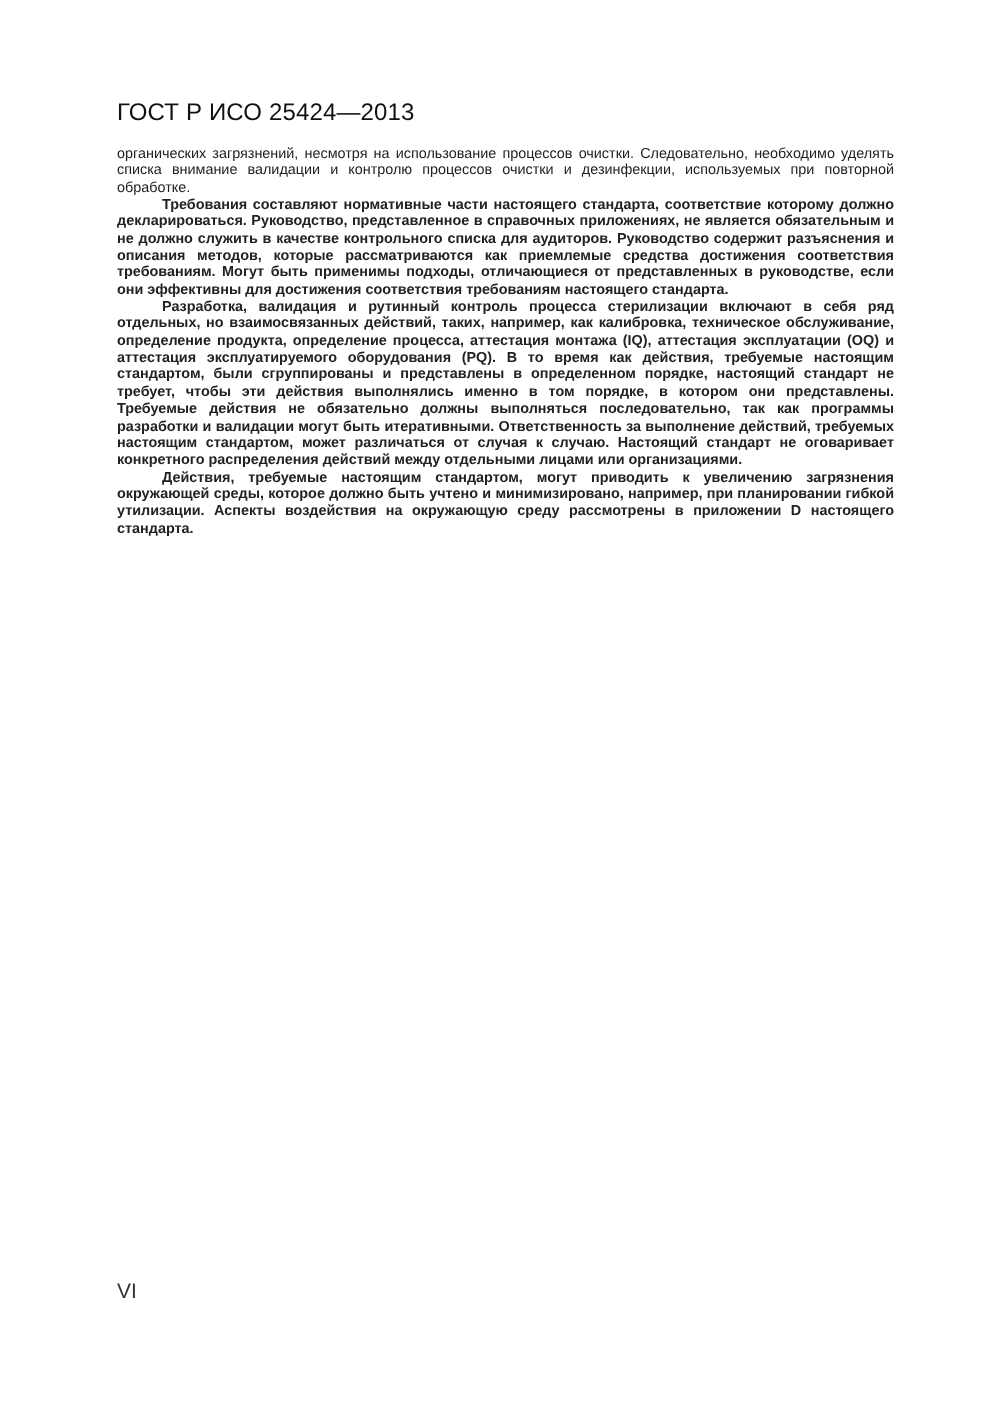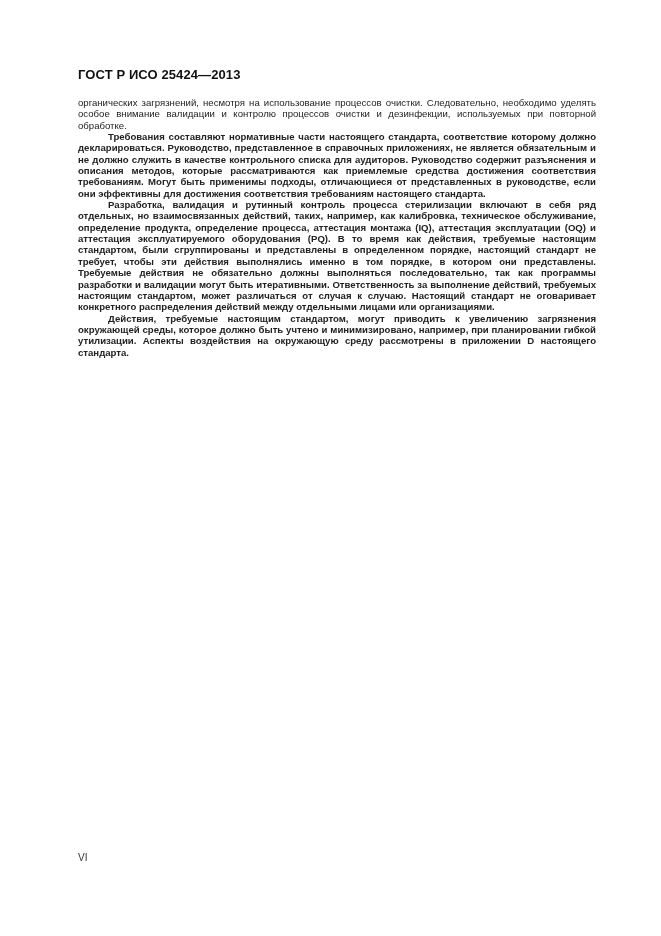--- a/index.html
+++ b/index.html
@@ -12,22 +12,22 @@
       height: 936px;
       position: relative;
       overflow: hidden;
       font-family: "Liberation Sans", sans-serif;
       color: #1a1a1a;
     }
     .header {
       position: absolute;
       left: 78px;
       top: 67px;
-      font-size: 13px;
-      font-weight: bold;
+      font-size: 16px;
+      font-weight: normal;
       letter-spacing: 0.1px;
       color: #111;
     }
     .body-text {
       position: absolute;
       left: 78px;
       top: 97px;
       width: 518px;
       font-size: 9.6px;
       line-height: 11.35px;
@@ -39,29 +39,29 @@
       text-align-last: left;
     }
     .para.indent {
       text-indent: 30px;
       font-weight: bold;
     }
     .page-number {
       position: absolute;
       left: 78px;
       top: 852px;
-      font-size: 10px;
+      font-size: 14px;
       color: #333;
     }
   </style>
 </head>
 <body>
 
 <div class="header">ГОСТ Р ИСО 25424—2013</div>
 
 <div class="body-text">
-  <p class="para">органических загрязнений, несмотря на использование процессов очистки. Следовательно, необходимо уделять особое внимание валидации и контролю процессов очистки и дезинфекции, используемых при повторной обработке.</p>
+  <p class="para">органических загрязнений, несмотря на использование процессов очистки. Следовательно, необходимо уделять списка внимание валидации и контролю процессов очистки и дезинфекции, используемых при повторной обработке.</p>
   <p class="para indent">Требования составляют нормативные части настоящего стандарта, соответствие которому должно декларироваться. Руководство, представленное в справочных приложениях, не является обязательным и не должно служить в качестве контрольного списка для аудиторов. Руководство содержит разъяснения и описания методов, которые рассматриваются как приемлемые средства достижения соответствия требованиям. Могут быть применимы подходы, отличающиеся от представленных в руководстве, если они эффективны для достижения соответствия требованиям настоящего стандарта.</p>
   <p class="para indent">Разработка, валидация и рутинный контроль процесса стерилизации включают в себя ряд отдельных, но взаимосвязанных действий, таких, например, как калибровка, техническое обслуживание, определение продукта, определение процесса, аттестация монтажа (IQ), аттестация эксплуатации (OQ) и аттестация эксплуатируемого оборудования (PQ). В то время как действия, требуемые настоящим стандартом, были сгруппированы и представлены в определенном порядке, настоящий стандарт не требует, чтобы эти действия выполнялись именно в том порядке, в котором они представлены. Требуемые действия не обязательно должны выполняться последовательно, так как программы разработки и валидации могут быть итеративными. Ответственность за выполнение действий, требуемых настоящим стандартом, может различаться от случая к случаю. Настоящий стандарт не оговаривает конкретного распределения действий между отдельными лицами или организациями.</p>
   <p class="para indent">Действия, требуемые настоящим стандартом, могут приводить к увеличению загрязнения окружающей среды, которое должно быть учтено и минимизировано, например, при планировании гибкой утилизации. Аспекты воздействия на окружающую среду рассмотрены в приложении D настоящего стандарта.</p>
 </div>
 
 <div class="page-number">VI</div>
 
 </body></html>

